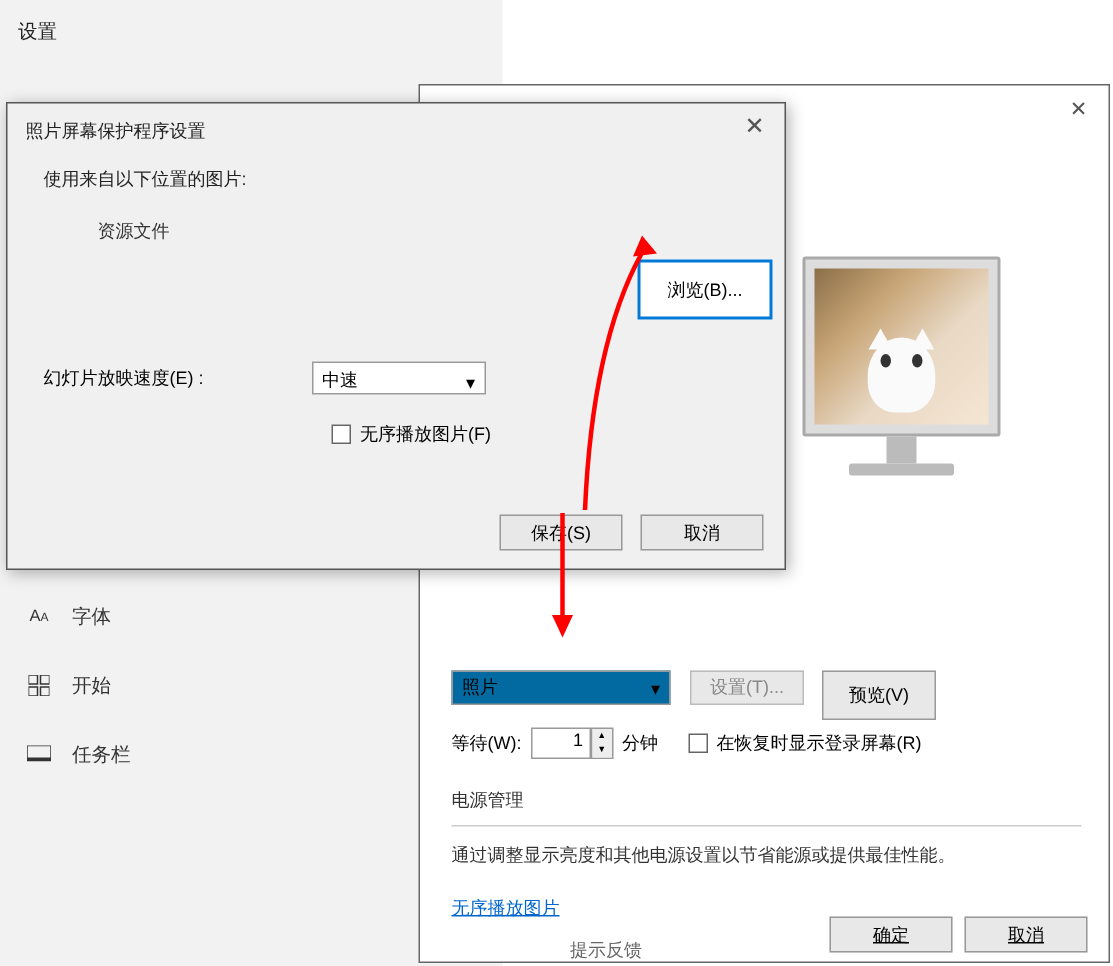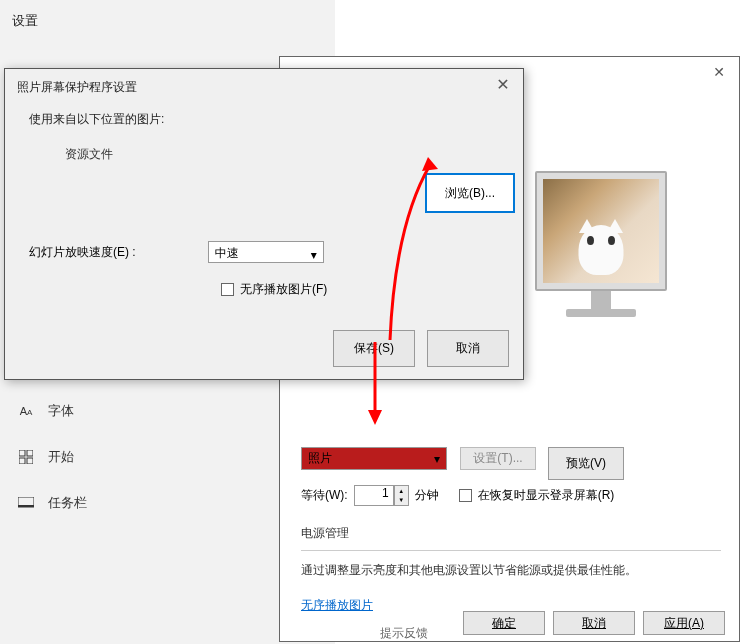--- a/index.html
+++ b/index.html
@@ -14,21 +14,21 @@
     
     
     .back-dialog { position: absolute; top: 56px; left: 279px; width: 461px; height: 586px; background: #fff; border: 1px solid #666; }
     .back-dialog-close { position: absolute; top: 0; right: 0; width: 40px; height: 30px; display: flex; align-items: center; justify-content: center; cursor: pointer; color: #555; font-size: 14px; }
     .preview-monitor { position: absolute; top: 114px; left: 255px; width: 132px; height: 150px; }
     .monitor-frame { width: 132px; height: 120px; background: #ddd; border: 2px solid #aaa; border-radius: 2px; padding: 6px; }
     .monitor-screen { width: 100%; height: 100%; background: linear-gradient(135deg, #8b6f47 0%, #c9a678 30%, #e8d8c4 60%, #f5e6d3 100%); position: relative; overflow: hidden; }
     .monitor-stand { width: 20px; height: 18px; background: #bbb; margin: 0 auto; }
     .monitor-base { width: 70px; height: 8px; background: #bbb; margin: 0 auto; border-radius: 2px; }
     
-    .back-dropdown { position: absolute; top: 390px; left: 21px; width: 146px; height: 23px; border: 1px solid #999; background: #b91c1c; display: flex; align-items: center; justify-content: space-between; padding: 0 6px; }
+    .back-dropdown { position: absolute; top: 390px; left: 21px; width: 146px; height: 23px; border: 1px solid #999; background: #0369a1; display: flex; align-items: center; justify-content: space-between; padding: 0 6px; }
     .back-btn-settings { position: absolute; top: 390px; left: 180px; width: 76px; height: 23px; border: 1px solid #bbb; background: #e8e8e8; color: #888; display: flex; align-items: center; justify-content: center; }
     .back-btn-preview { position: absolute; top: 390px; left: 268px; width: 76px; height: 33px; border: 1px solid #999; background: #e8e8e8; display: flex; align-items: center; justify-content: center; cursor: pointer; }
     
     .wait-row { position: absolute; top: 428px; left: 21px; display: flex; align-items: center; gap: 6px; }
     .wait-input { width: 40px; height: 21px; border: 1px solid #999; text-align: right; padding-right: 4px; }
     .wait-spinner { width: 15px; height: 21px; border: 1px solid #999; display: flex; flex-direction: column; }
     .wait-spinner div { flex: 1; display: flex; align-items: center; justify-content: center; font-size: 6px; cursor: pointer; background: #eee; }
     .checkbox-box { width: 13px; height: 13px; border: 1px solid #666; background: #fff; display: inline-block; }
     
     .power-section { position: absolute; top: 468px; left: 21px; width: 420px; }
@@ -50,21 +50,21 @@
     .browse-btn { position: absolute; top: 62px; right: 8px; width: 90px; height: 40px; border: 2px solid #0078d7; background: #fff; cursor: pointer; font-size: 12px; display: flex; align-items: center; justify-content: center; }
     
     .speed-row { position: absolute; top: 130px; left: 24px; display: flex; align-items: center; gap: 72px; }
     .speed-select { width: 116px; height: 22px; border: 1px solid #999; background: #fff; display: flex; align-items: flex-end; justify-content: space-between; padding: 0 6px; cursor: pointer; }
     
     .shuffle-row { position: absolute; top: 170px; left: 216px; display: flex; align-items: center; gap: 6px; }
     
     .customize-link { position: absolute; top: 214px; left: 20px; color: #0066cc; text-decoration: underline; cursor: pointer; font-size: 12px; }
     
     .front-buttons { position: absolute; bottom: 12px; right: 14px; display: flex; gap: 12px; }
-    .front-buttons button { width: 82px; height: 37px; border: 1px solid #999; background: #e8e8e8; cursor: pointer; font-size: 12px; }
+    .front-buttons button { width: 82px; height: 24px; border: 1px solid #999; background: #e8e8e8; cursor: pointer; font-size: 12px; }
     
     
     .arrow { position: absolute; pointer-events: none; }
     .arrow-line { stroke: #ff0000; stroke-width: 3; fill: none; }
     .arrow-head { fill: #ff0000; }
     
     
     .cat-scene { position: absolute; bottom: 0; left: 0; right: 0; height: 100%; }
     .cat-body { position: absolute; bottom: 8px; left: 50%; transform: translateX(-50%); width: 45px; height: 50px; background: #fafafa; border-radius: 50% 50% 40% 40%; }
     .cat-ear-l { position: absolute; bottom: 50px; left: 36px; width: 0; height: 0; border-left: 8px solid transparent; border-right: 8px solid transparent; border-bottom: 14px solid #fafafa; }
@@ -155,21 +155,20 @@
   <div class="power-section">
     <div class="power-title">电源管理</div>
     <div style="height:1px;background:#ccc;margin:4px 0 10px 0"></div>
     <div class="power-desc">通过调整显示亮度和其他电源设置以节省能源或提供最佳性能。</div>
     <span class="power-link">无序播放图片</span>
   </div>
 
   <div class="back-buttons">
     <button>确定</button>
     <button>取消</button>
-    <button>应用(A)</button>
   </div>
 </div>
 
 <div class="front-dialog">
   <div class="front-title">照片屏幕保护程序设置</div>
   <div class="front-close">✕</div>
 
   <div class="front-body">
     <div class="use-pictures-label">使用来自以下位置的图片:</div>
     <div class="resource-label">资源文件</div>

